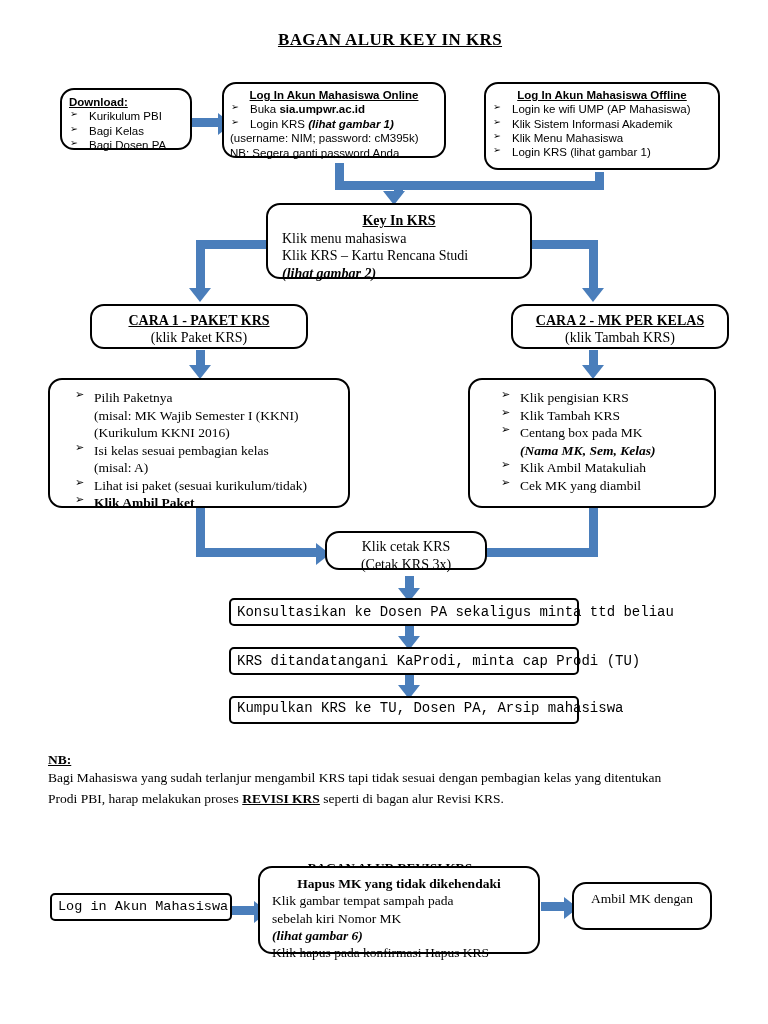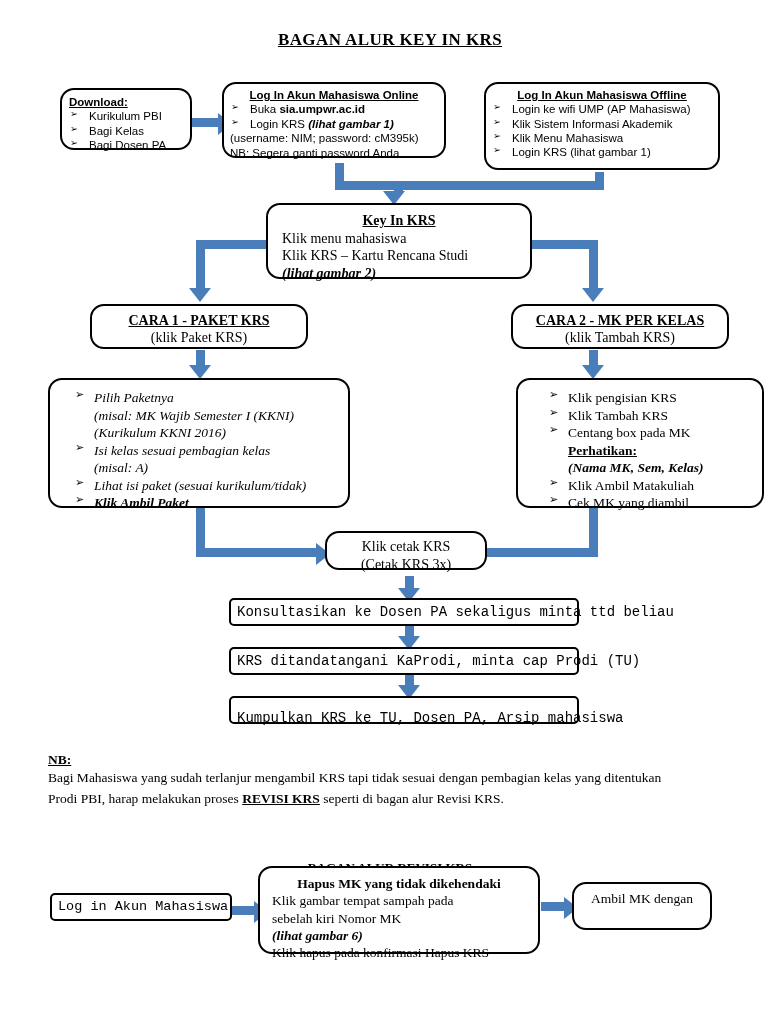--- a/index.html
+++ b/index.html
@@ -175,40 +175,39 @@
   </div>
 
   <div class="node round" style="left:511px;top:304px;width:218px;height:45px;">
     <div class="inner ctr" style="padding:6px 4px;font-size:14px;line-height:1.24;">
       <span class="hdr">CARA 2  - MK PER KELAS</span>
       <span class="ln">(klik Tambah KRS)</span>
     </div>
   </div>
 
   <div class="node round" style="left:48px;top:378px;width:302px;height:130px;">
-    <div class="inner" style="padding:9px 10px;font-size:13.5px;line-height:1.3;font-style:italic;">
+    <div class="inner" style="padding:9px 10px;font-size:13.5px;line-height:1.3;">
       <ul class="bl" style="padding-left:14px;">
         <li class="bullet">Pilih Paketnya</li>
         <li class="cont">(misal: MK Wajib Semester I (KKNI)</li>
         <li class="cont">(Kurikulum KKNI 2016)</li>
         <li class="bullet">Isi kelas sesuai pembagian kelas</li>
         <li class="cont">(misal: A)</li>
         <li class="bullet">Lihat isi paket (sesuai kurikulum/tidak)</li>
         <li class="bullet"><span class="b">Klik </span><span class="b">Ambil Paket</span></li>
       </ul>
     </div>
   </div>
 
-  <div class="node round" style="left:468px;top:378px;width:248px;height:130px;margin-left:48px;">
+  <div class="node round" style="left:468px;top:378px;width:248px;height:130px;">
     <div class="inner" style="padding:9px 10px;font-size:13.5px;line-height:1.3;">
       <ul class="bl" style="padding-left:20px;">
         <li class="bullet">Klik pengisian KRS</li>
         <li class="bullet">Klik Tambah KRS</li>
         <li class="bullet">Centang box pada MK</li>
-        <li class="cont ub">Perhatikan:</li>
         <li class="cont bi">(Nama MK, Sem, Kelas)</li>
         <li class="bullet">Klik Ambil Matakuliah</li>
         <li class="bullet">Cek MK yang diambil</li>
       </ul>
     </div>
   </div>
 
   <div class="node round" style="left:325px;top:531px;width:162px;height:39px;">
     <div class="inner ctr" style="padding:5px 4px;font-size:14px;line-height:1.25;">
       <span class="ln">Klik cetak KRS</span>
@@ -222,21 +221,21 @@
     </div>
   </div>
 
   <div class="node sq" style="left:229px;top:647px;width:350px;height:28px;">
     <div class="inner ctr" style="padding:4px 6px;font-size:14px;line-height:1.2;">
       <span class="ln">KRS ditandatangani KaProdi, minta cap Prodi (TU)</span>
     </div>
   </div>
 
   <div class="node sq" style="left:229px;top:696px;width:350px;height:28px;">
-    <div class="inner ctr" style="padding:12px 6px;font-size:14px;line-height:1.2;">
+    <div class="inner ctr" style="padding:2px 6px;font-size:14px;line-height:1.2;">
       <span class="ln">Kumpulkan KRS ke TU, Dosen PA, Arsip mahasiswa</span>
     </div>
   </div>
 
   <div class="nbblock" style="left:48px;top:752px;width:640px;font-size:13.5px;">
     <div class="ub" style="display:inline-block;">NB:</div>
     <p class="nbp"><span>Bagi Mahasiswa yang sudah terlanjur mengambil KRS tapi tidak sesuai dengan pembagian kelas yang ditentukan Prodi PBI, harap melakukan proses </span><span class="ub">REVISI KRS</span><span> seperti di bagan alur Revisi KRS.</span></p>
   </div>
 
   <div class="doctitle" style="top:860px;left:0;font-size:13px;">BAGAN ALUR REVISI KRS</div>

